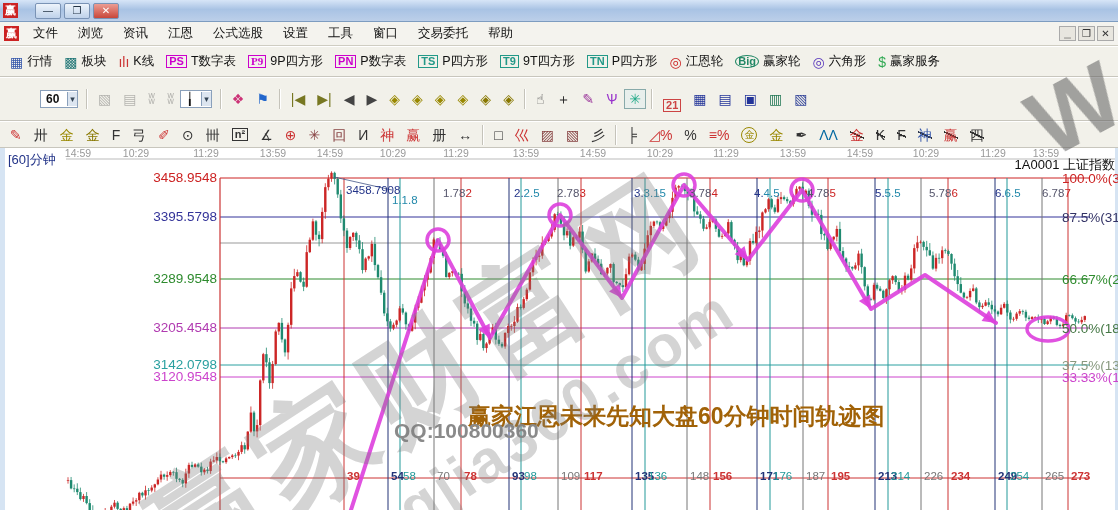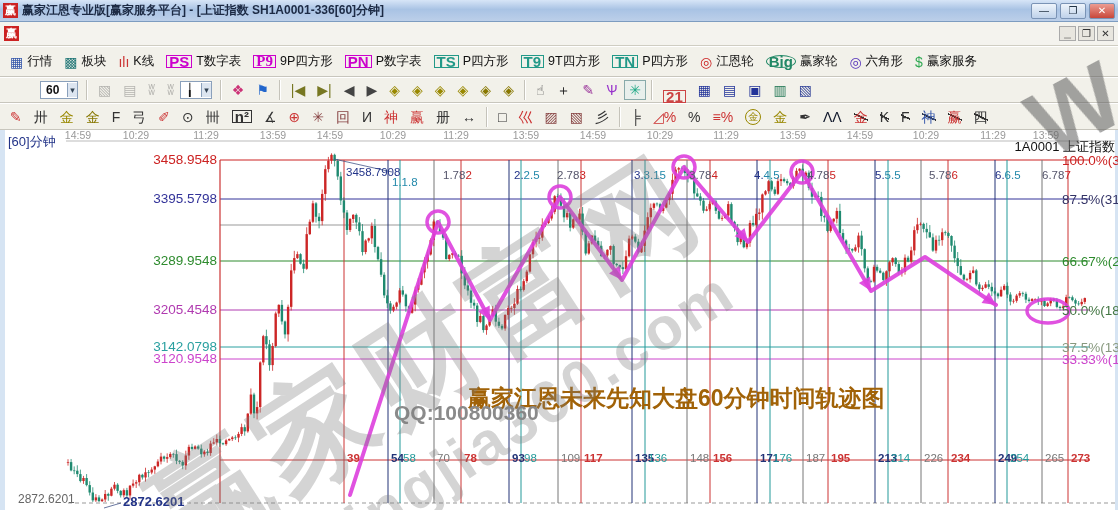--- a/index.html
+++ b/index.html
@@ -21,29 +21,29 @@
   
   .menubar { height:24px; background:#f4f3ee; border-bottom:1px solid #cfcdc2;
     display:flex; align-items:center; padding:0 4px; }
   .menu-item { font-size:12.5px; color:#111; padding:3px 10px; }
   .menubar .spacer { flex:1; }
   .mdi-btn { width:17px; height:15px; border:1px solid #aaa; background:#e8e6df; margin-left:2px;
     font-size:10px; line-height:13px; text-align:center; color:#333; }
   
   .toolbar { background:#f2f1ea; border-bottom:1px solid #c8c6bd; border-top:1px solid #ffffff;
     display:flex; align-items:center; padding:1px 4px; }
-  .tb1 { height:31px; } .tb2 { height:26px;padding-left:40px; } .tb3 { height:27px; }
+  .tb1 { height:31px; } .tb2 { height:44px;padding-left:40px; } .tb3 { height:27px; }
   .tb-btn { display:flex; align-items:center; padding:1px 4px; margin:0 1px; border:1px solid transparent; }
   .tb-btn.pressed { border:1px solid #8aa; background:#e8efec; }
   .tb-btn.disabled { opacity:.4; filter:grayscale(1); }
   .glyph { font-size:14px; line-height:16px; }
   .glyph.circled { border:1.5px solid currentColor; border-radius:50%; width:16px; height:16px;
     font-size:10px; line-height:13px; text-align:center; }
   .glyph.slashed { background:linear-gradient(25deg,transparent 46%,#333 46%,#333 54%,transparent 54%); }
-  .badge { font-size:15px; font-weight:bold; border:1px solid currentColor; padding:0 2px; line-height:11px; }
+  .badge { font-size:11px; font-weight:bold; border:1px solid currentColor; padding:0 2px; line-height:11px; }
   .badge.round { border-radius:50%; }
   .tb-label { font-size:12.5px; color:#111; margin-left:4px; white-space:nowrap; }
   .tb-sep { width:0; height:20px; border-left:1px solid #c5c3ba; border-right:1px solid #fff; margin:0 4px; }
   .combo { display:flex; align-items:center; border:1px solid #8aa0bb; background:#fff; margin-right:4px; }
   .combo-val { font-size:12px; font-weight:bold; padding:1px 8px 1px 5px; color:#111; }
   .combo-arrow { font-size:9px; background:#dce5f0; border-left:1px solid #8aa0bb; padding:2px 2px; color:#345; }
   
   .chart { position:relative; width:1118px; height:380px; background:#fff;
     border-left:5px solid #d6e4f3; border-right:3px solid #d6e4f3; }
   .chart svg { position:absolute; left:-5px; top:0; }
@@ -57,30 +57,41 @@
   #wm1 { left:105px; top:150px; font-size:118px; transform:rotate(-33deg); letter-spacing:8px; }
   #wm2 { left:120px; top:300px; font-size:60px; transform:rotate(-33deg); letter-spacing:4px; }
   #wm3 { position:fixed; left:1030px; top:55px; font-size:95px; transform:rotate(-28deg);
     color:rgba(95,95,95,.55); }
 </style>
 </head>
 <body>
 
 <div class="titlebar">
   <div class="app-ico">赢</div>
-  <div class="title-text">赢家江恩专业版[赢家服务平台] - [上证指数  SH1A0001-336[60]分钟]</div>
   <div class="win-ctrls">
     <div class="win-btn">—</div>
     <div class="win-btn">❐</div>
     <div class="win-btn close">✕</div>
   </div>
 </div>
 
 <div class="menubar">
   <div class="app-ico">赢</div>
+  <div id="menu-items" style="display:flex">
+      <div class="menu-item">文件</div>
+      <div class="menu-item">浏览</div>
+      <div class="menu-item">资讯</div>
+      <div class="menu-item">江恩</div>
+      <div class="menu-item">公式选股</div>
+      <div class="menu-item">设置</div>
+      <div class="menu-item">工具</div>
+      <div class="menu-item">窗口</div>
+      <div class="menu-item">交易委托</div>
+      <div class="menu-item">帮助</div>
+    </div>
   <div class="spacer"></div>
   <div class="mdi-btn">＿</div>
   <div class="mdi-btn">❐</div>
   <div class="mdi-btn">✕</div>
 </div>
 
 <div class="toolbar tb1" id="toolbar-main">
     <div class="tb-btn">
       <span class="glyph" style="color: rgb(51, 85, 170);">▦</span>
       <span class="tb-label">行情</span>
@@ -320,21 +331,21 @@
     <div class="tb-btn">
       <span class="glyph circled" style="color: rgb(153, 136, 0);">金</span>
     </div>
     <div class="tb-btn">
       <span class="glyph" style="color: rgb(153, 136, 0);">金</span>
     </div>
     <div class="tb-btn">
       <span class="glyph" style="color: rgb(51, 51, 51);">✒</span>
     </div>
     <div class="tb-btn">
-      <span class="glyph" style="color: #0f172a;">ΛΛ</span>
+      <span class="glyph" style="color: #0369a1;">ΛΛ</span>
     </div>
     <div class="tb-btn">
       <span class="glyph slashed" style="color: rgb(204, 51, 51);">金</span>
     </div>
     <div class="tb-btn">
       <span class="glyph slashed" style="color: rgb(51, 51, 51);">K</span>
     </div>
     <div class="tb-btn">
       <span class="glyph slashed" style="color: rgb(51, 51, 51);">F</span>
     </div>

